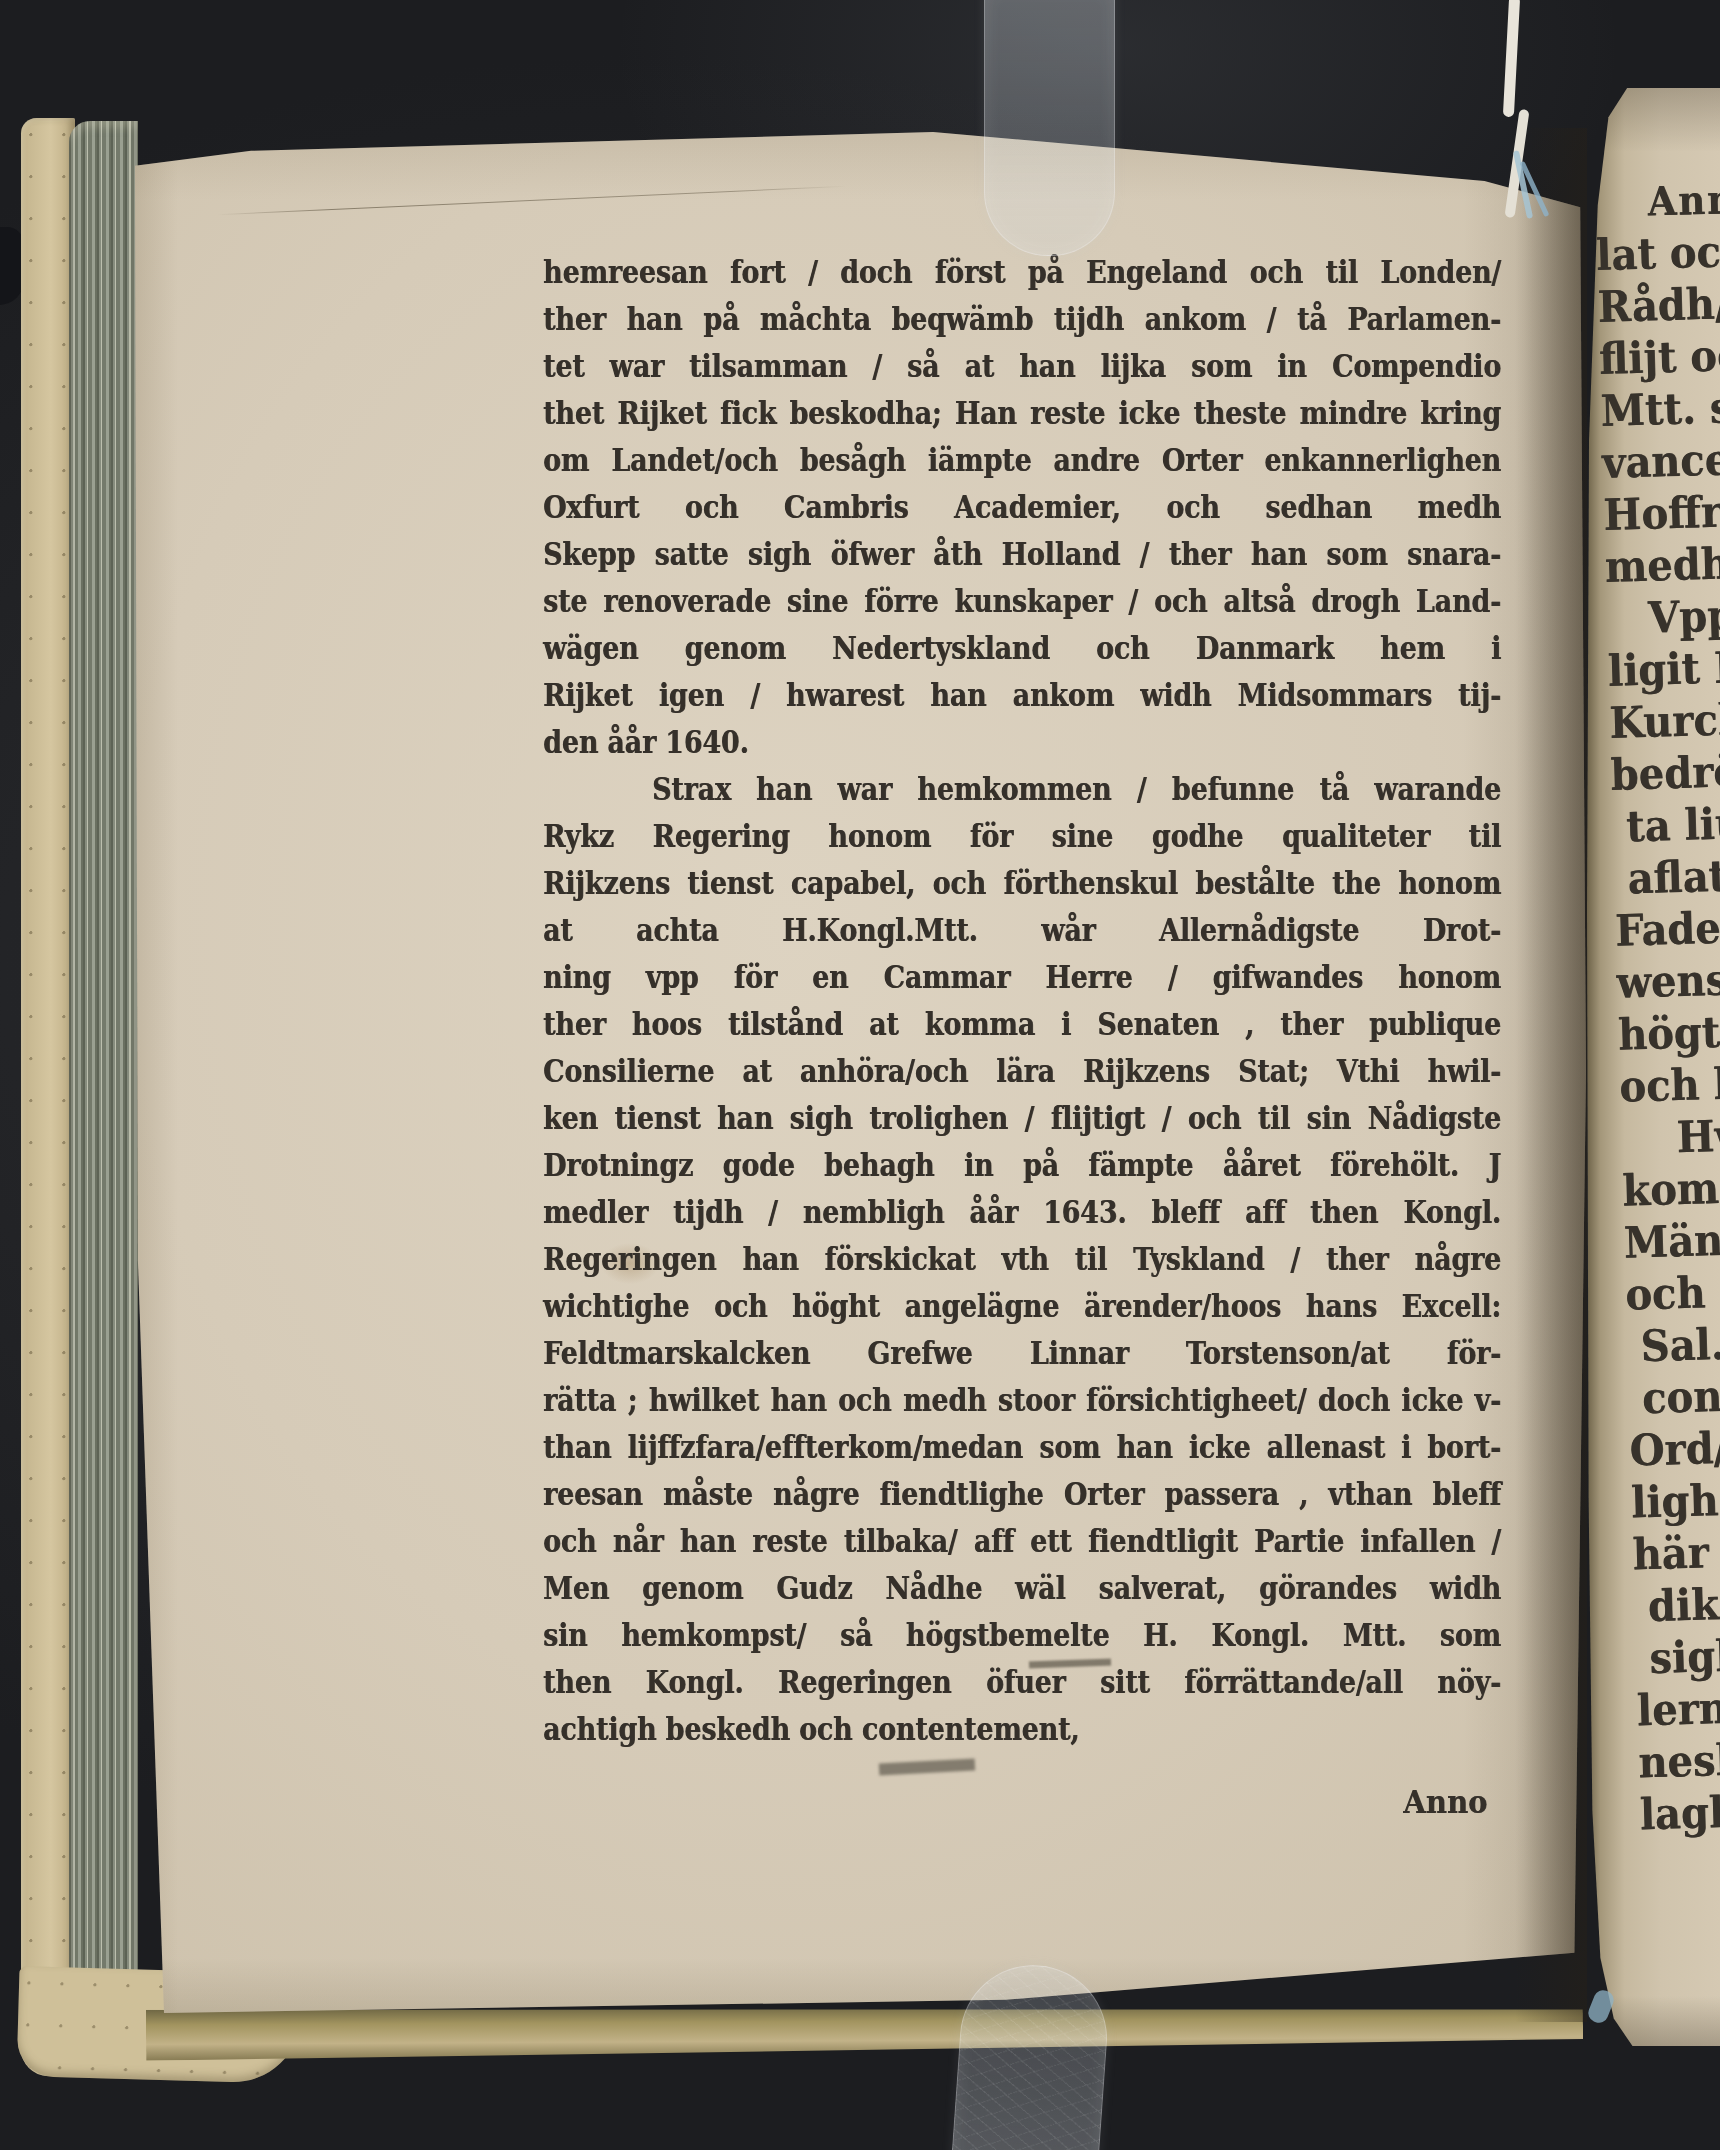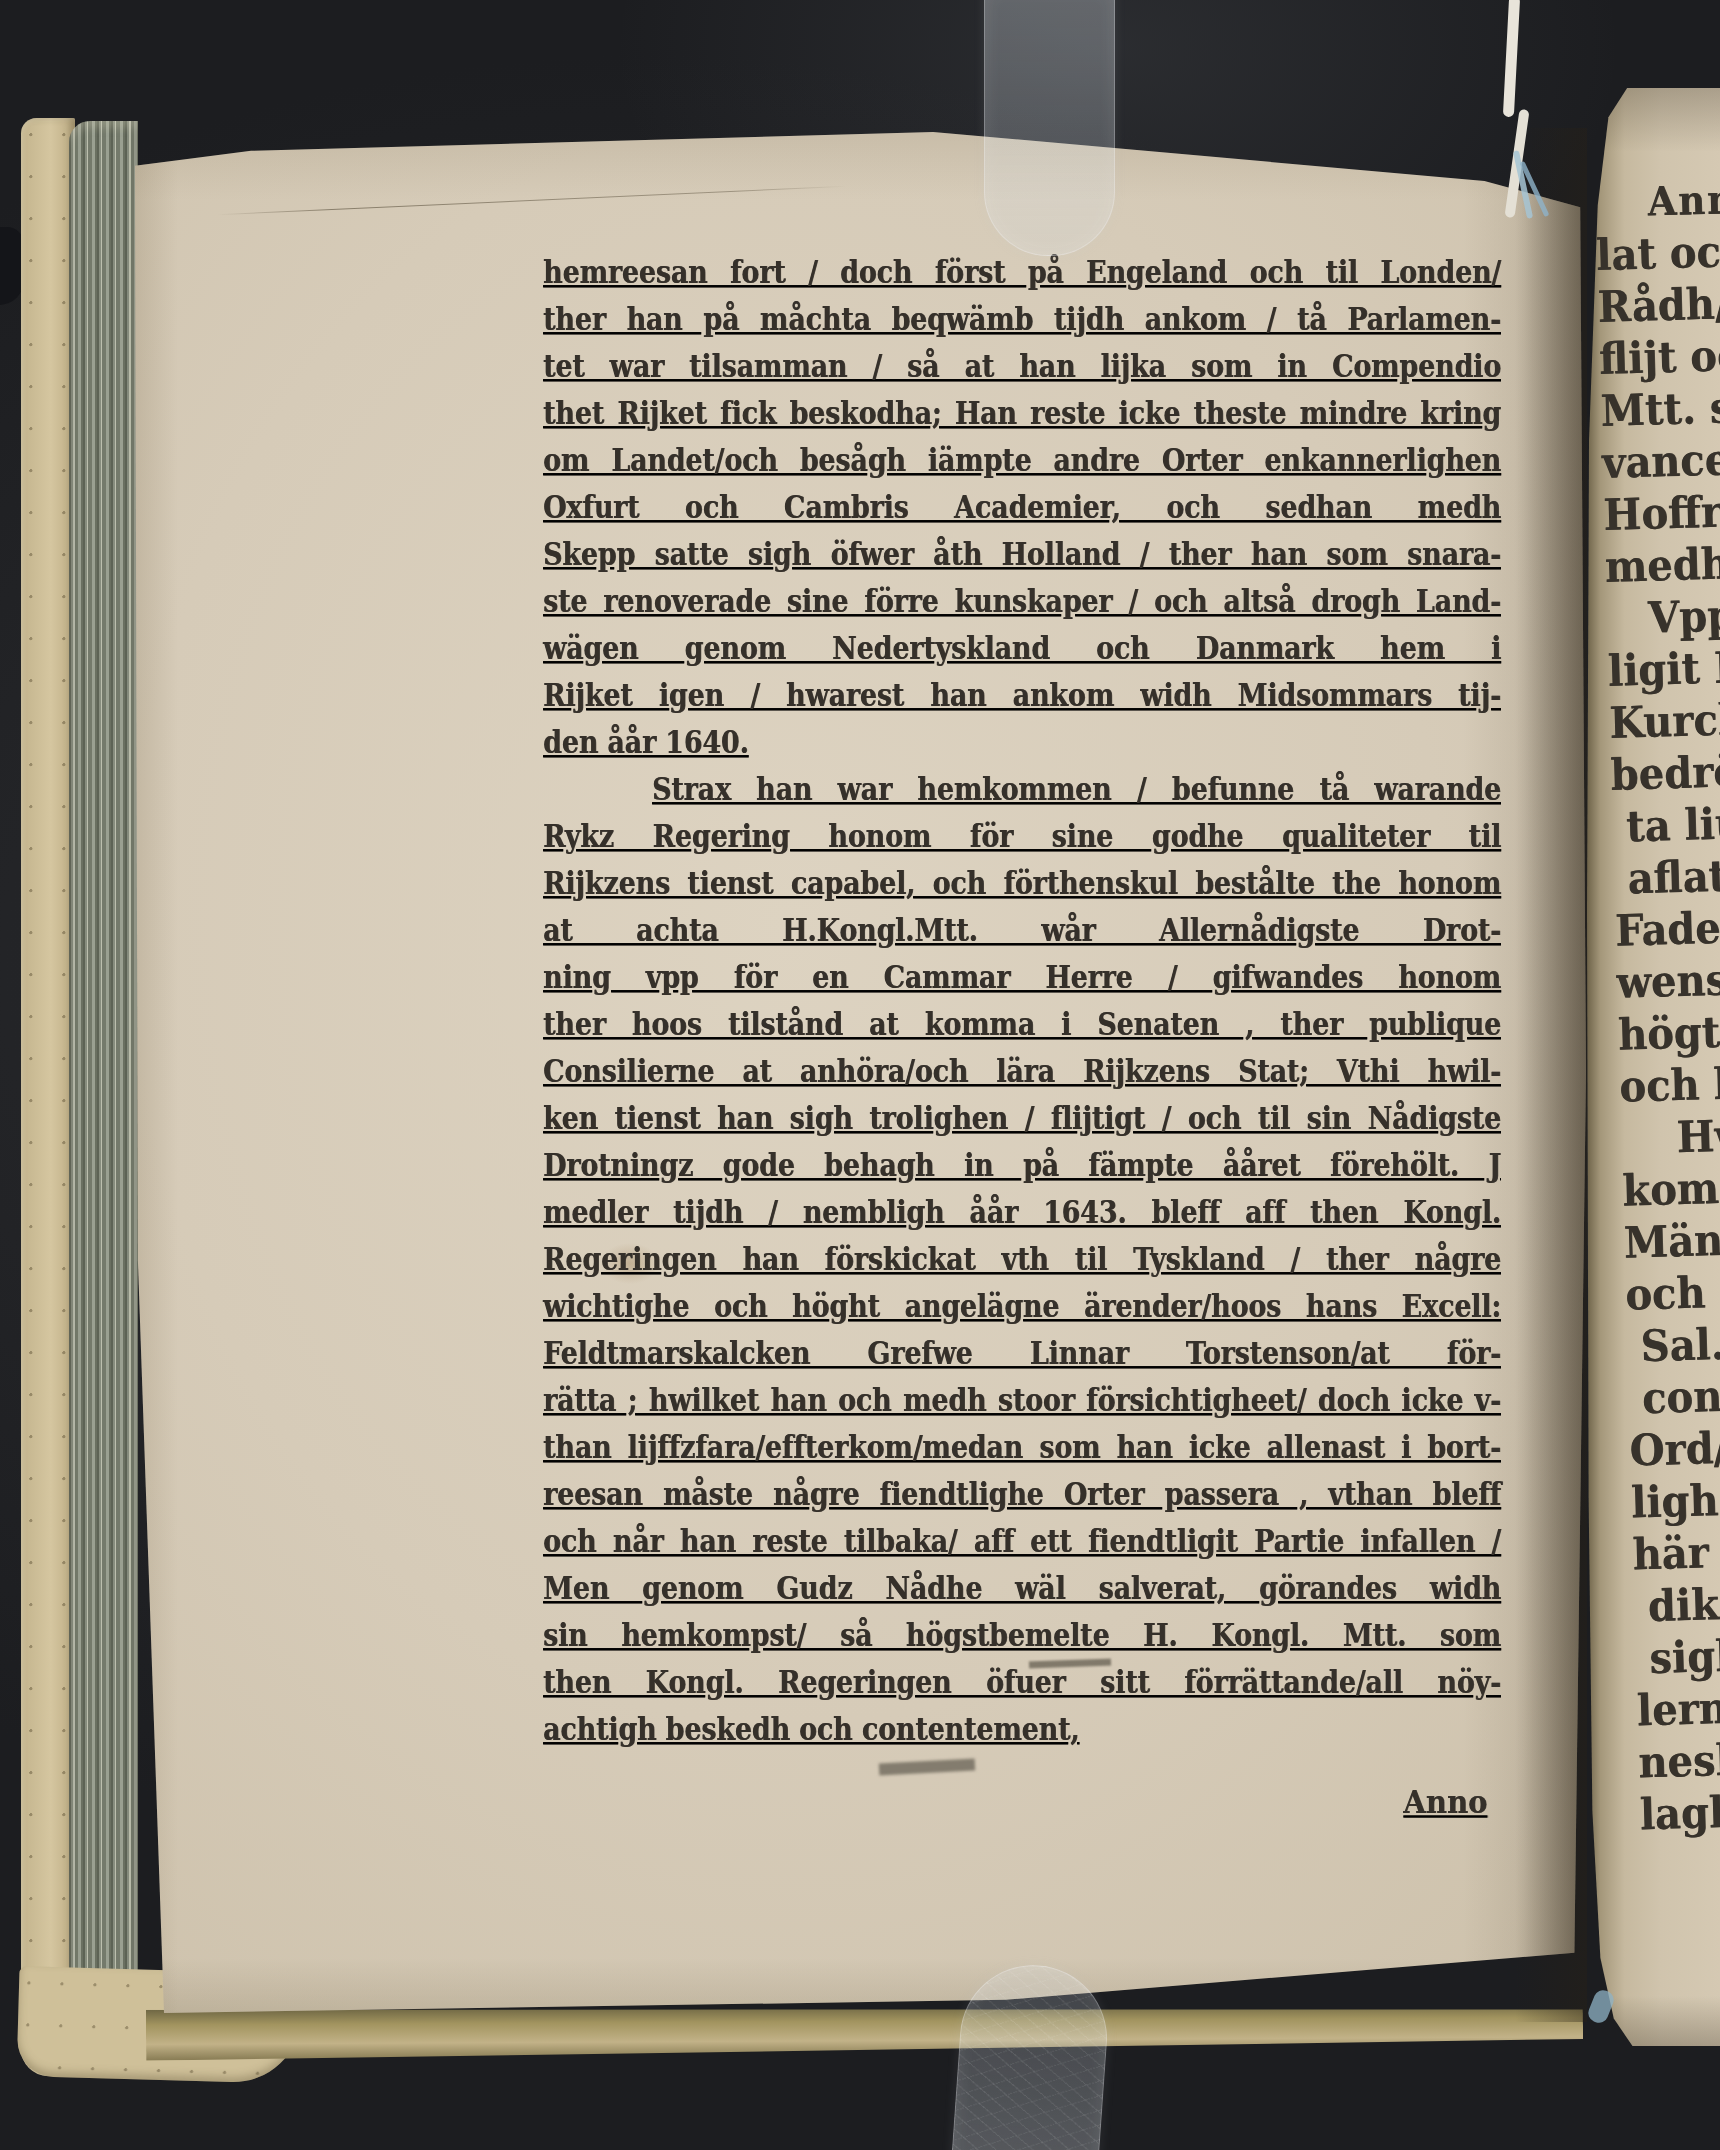--- a/index.html
+++ b/index.html
@@ -56,21 +56,21 @@
     background:linear-gradient(to right, transparent, rgba(75,65,45,0.55) 18%, rgba(75,65,45,0.4) 82%, transparent);}
   .stain{left:456px;top:1104px;width:78px;height:55px;
     background:radial-gradient(closest-side, rgba(140,105,55,0.30), rgba(140,105,55,0) 75%);}
   .smudge-a{left:894px;top:1528px;width:82px;height:6.8px;transform:rotate(-2deg);
     background:rgba(58,52,42,0.55);filter:blur(0.9px);}
   .smudge-b{left:744px;top:1629px;width:96px;height:12px;transform:rotate(-3deg);
     background:rgba(50,45,38,0.5);filter:blur(1.4px);}
 
   .text-block{left:408px;top:116px;width:958px;}
   .text-block, .text-block .para{position:static;}
-  .text-block{position:absolute;text-decoration:underline;}
+  .text-block{position:absolute;}
   .para{display:block;}
   .line{
     position:static;display:block;height:47px;line-height:47px;
     font-size:27px;font-weight:700;color:#35302a;letter-spacing:-0.2px;
     text-align:justify;text-align-last:justify;white-space:nowrap;
     transform:scaleY(1.18);transform-origin:0 50%;
     text-shadow:0.5px 0 0 rgba(53,48,42,0.8);
   }
   .para .line:last-child{text-align-last:left;}
   .indent-first .line:first-child{text-indent:109px;}

